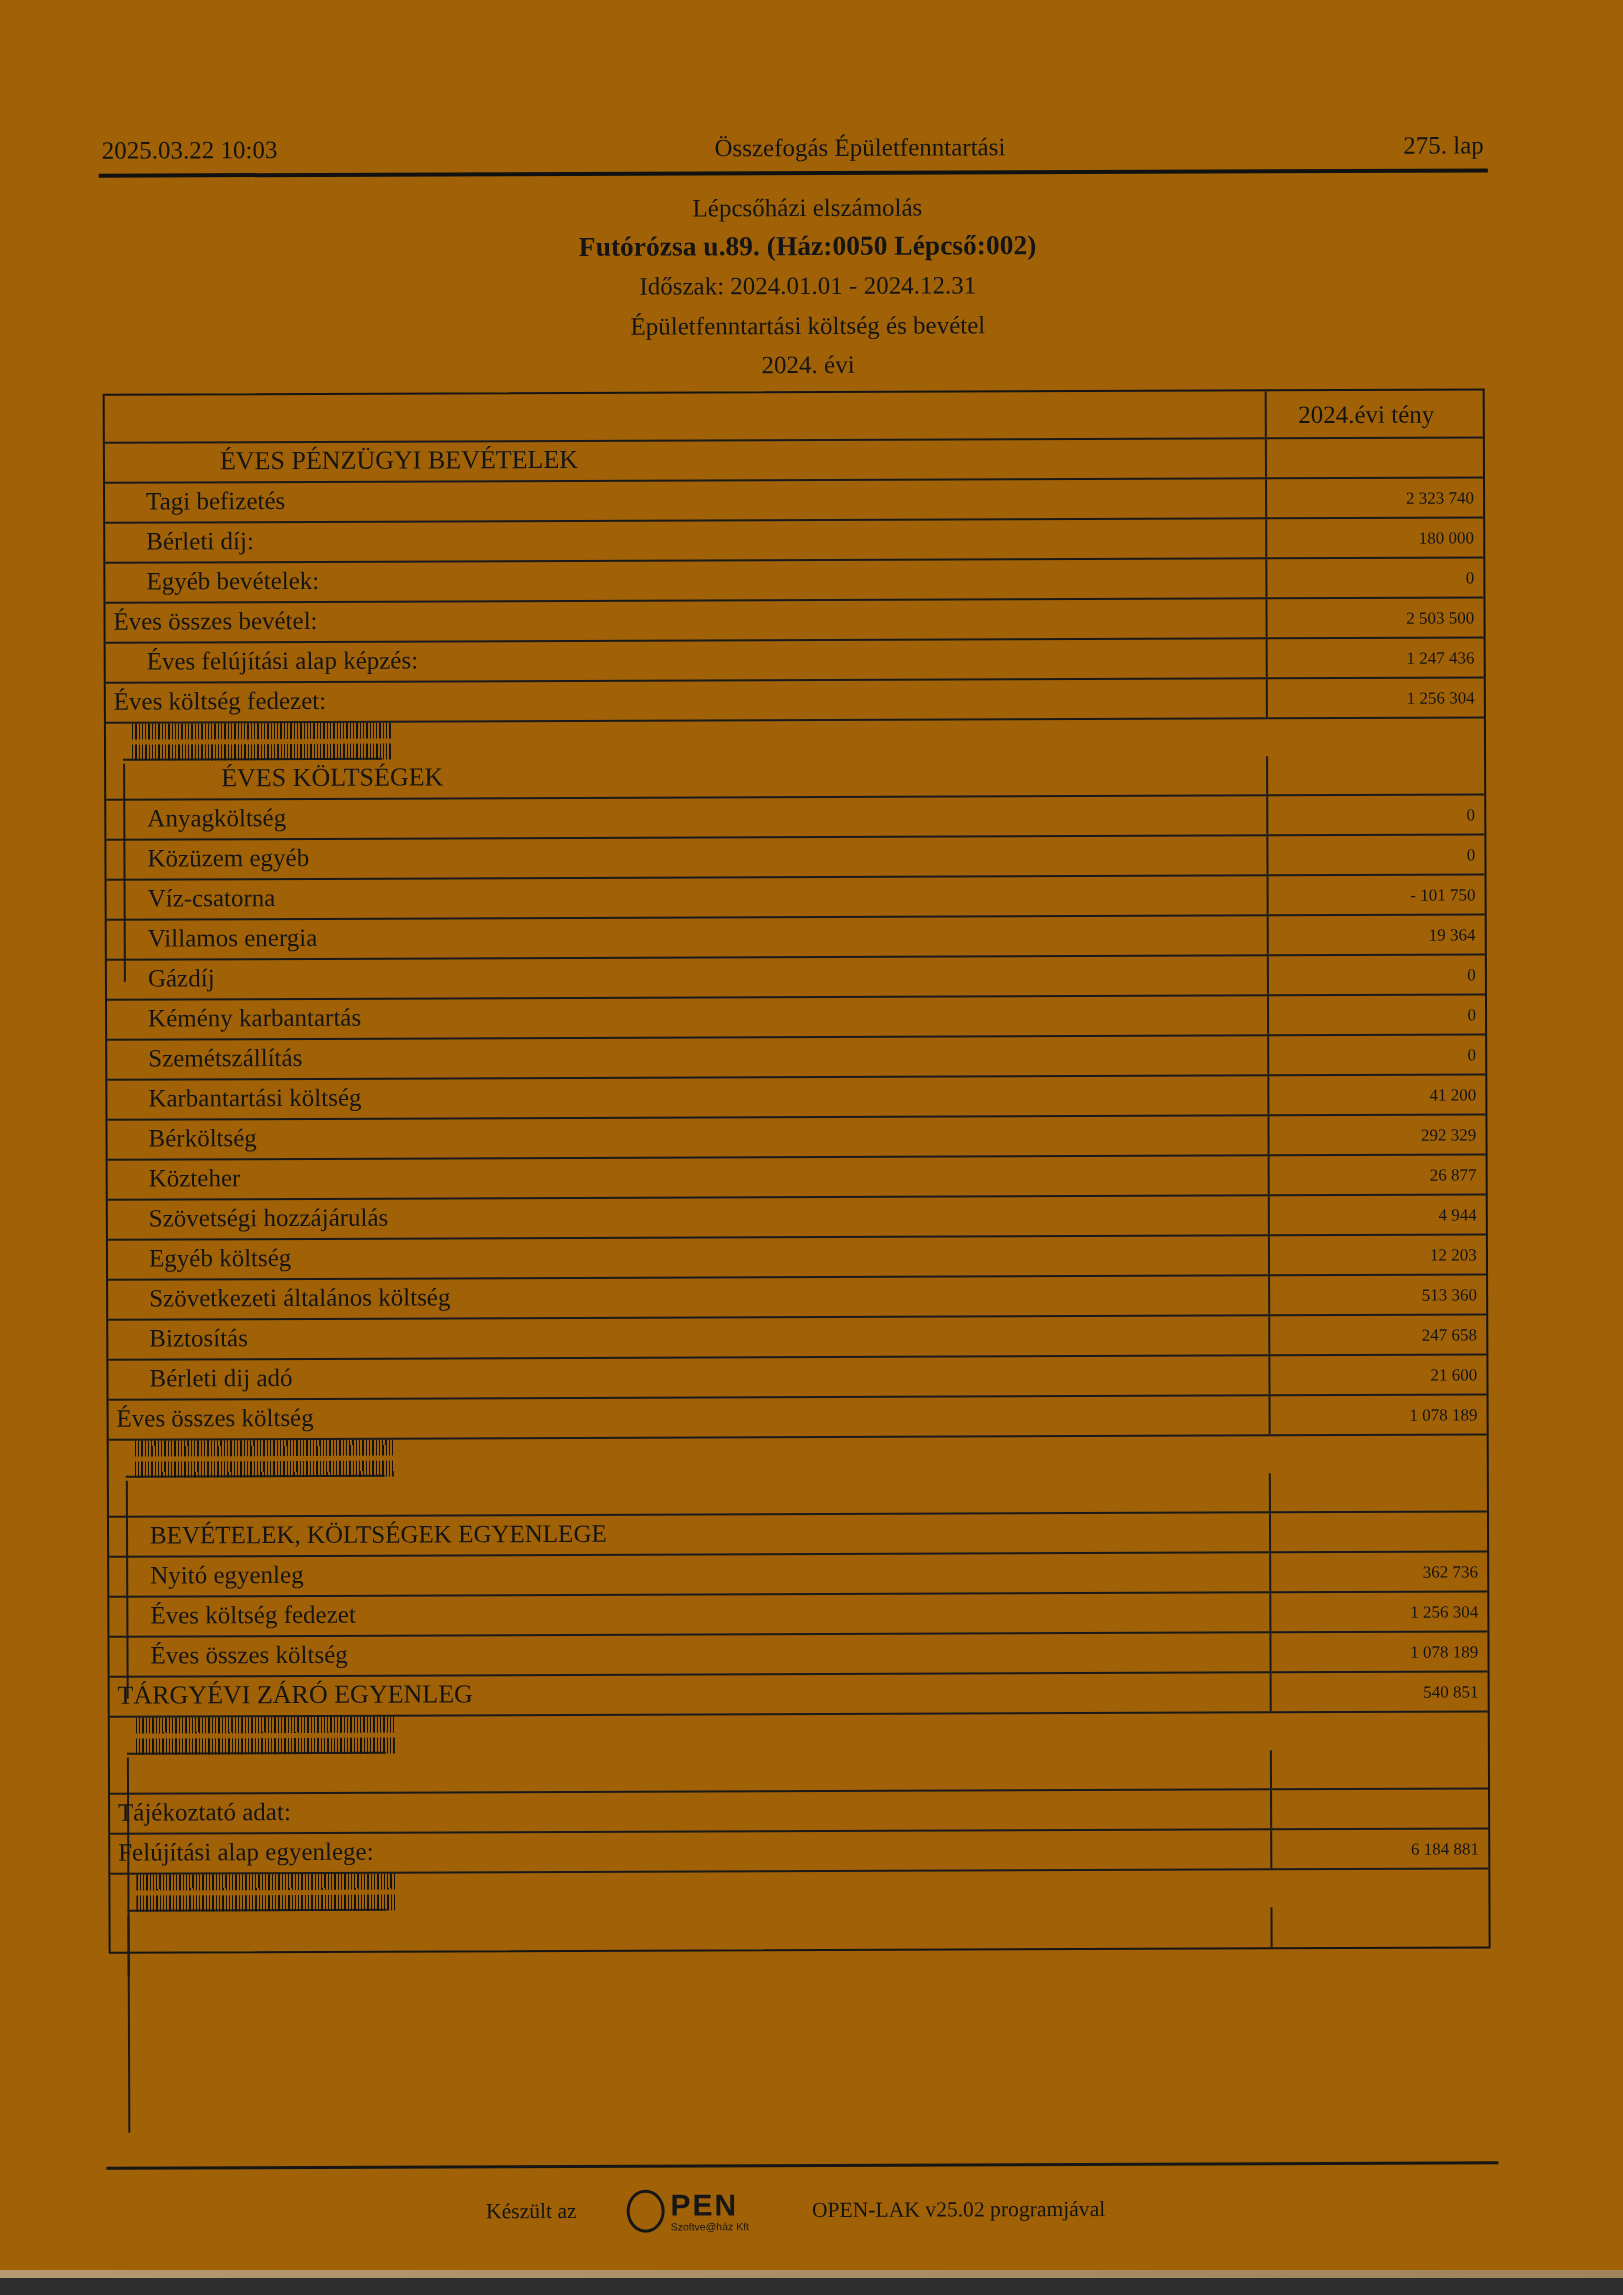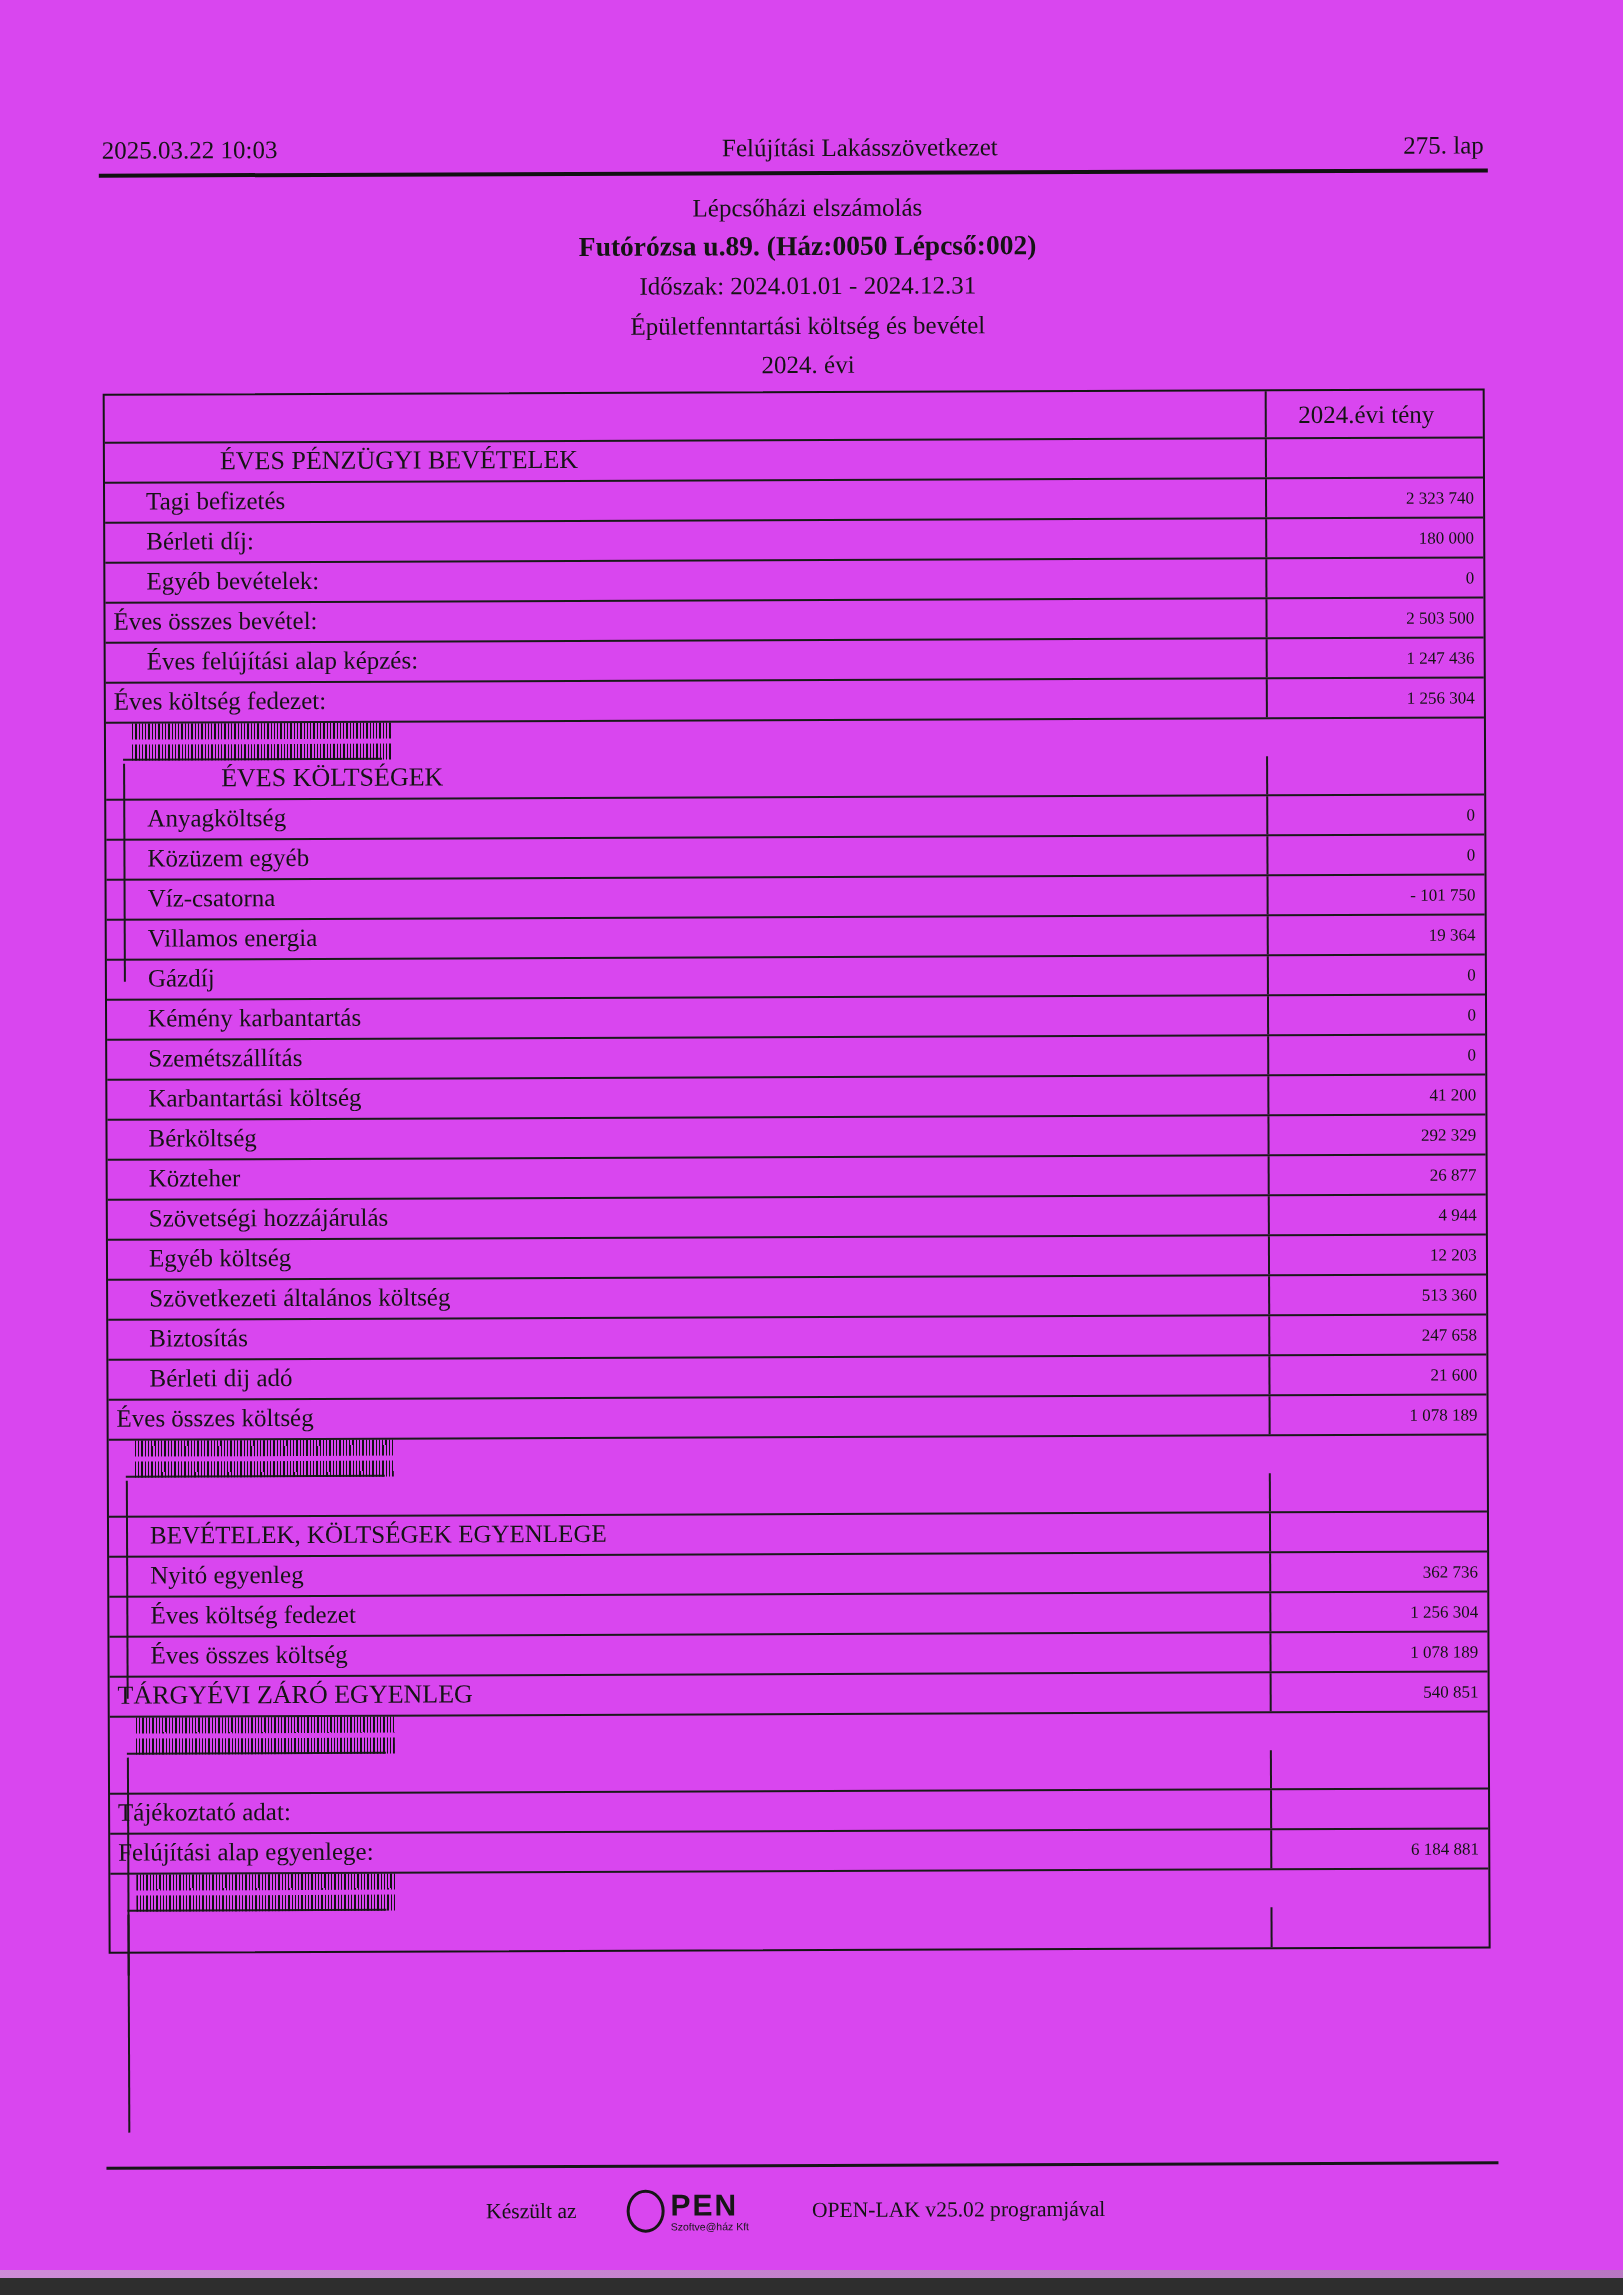--- a/index.html
+++ b/index.html
@@ -1,20 +1,20 @@
 <!DOCTYPE html>
 <html lang="hu" style="font-size:10.5px"><head>
 <meta charset="utf-8">
 <title>Lépcsőházi elszámolás</title>
 <style>
   html,body{margin:0;padding:0;background:#e8e8e8;}
   .page{
     position:relative;
     width:1623px;height:2295px;
-    background:#d946ef;
+    background:#a16207;
     overflow:hidden;
     font-family:"Liberation Serif","DejaVu Serif",serif;
     color:#141414;
   }
   .tilt{
     position:absolute;inset:0;
     transform:rotate(-0.22deg);
     transform-origin:50% 55%;
   }
   
@@ -118,21 +118,21 @@
   }
 </style>
 </head>
 <body>
 
 <div class="page">
   <div class="tilt">
 
     <div class="hdr-row">
       <span class="hdr-date">2025.03.22 10:03</span>
-      <span class="hdr-org">Felújítási Lakásszövetkezet</span>
+      <span class="hdr-org">Összefogás Épületfenntartási</span>
       <span class="hdr-page">275. lap</span>
     </div>
     <div class="hdr-rule"></div>
 
     <div class="subhdr sub1">Lépcsőházi elszámolás</div>
     <div class="subhdr sub2">Futórózsa u.89. (Ház:0050 Lépcső:002)</div>
     <div class="subhdr sub3">Időszak: 2024.01.01 - 2024.12.31</div>
     <div class="subhdr sub4">Épületfenntartási költség és bevétel</div>
     <div class="subhdr sub5">2024. évi</div>
 

